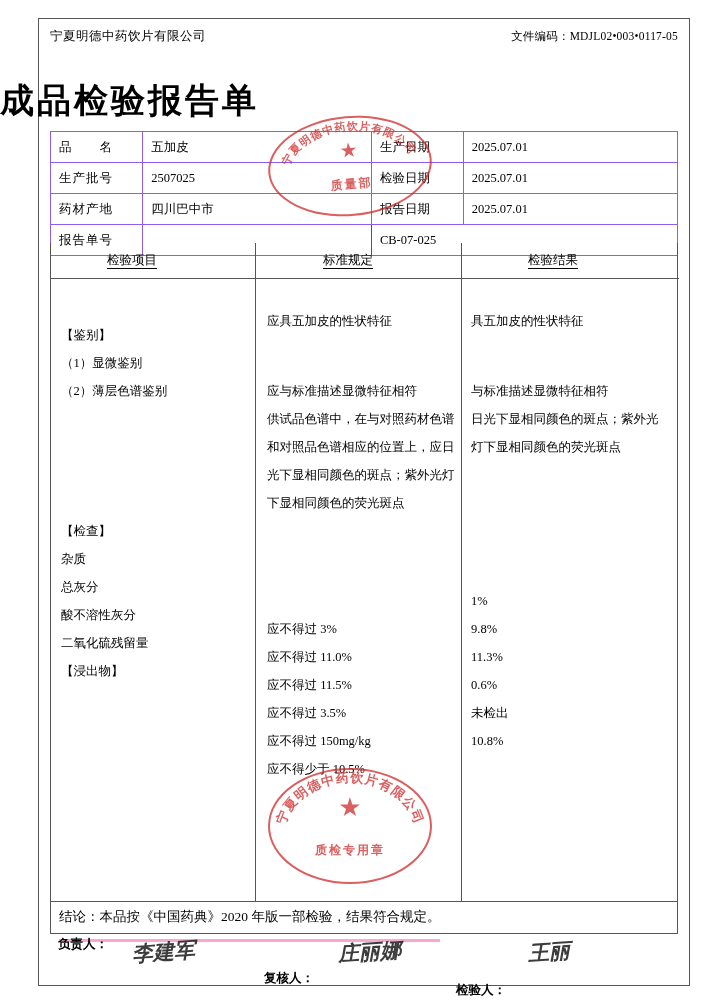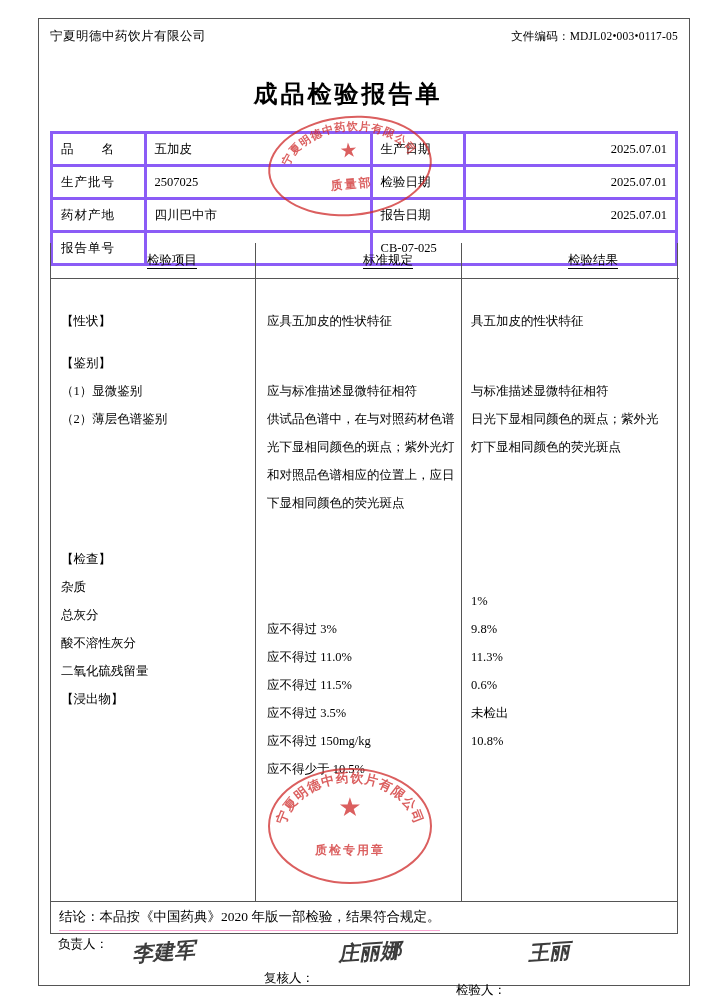--- a/index.html
+++ b/index.html
@@ -46,57 +46,56 @@
   }
   .doc-code {
     font-size: 11.5px;
     letter-spacing: 0.2px;
   }
   .title {
     position: absolute;
     top: 78px;
     left: 0;
     width: 696px;
-    text-align: center;
-    font-size: 24px;
+    text-align: left;
+    font-size: 34px;
     font-weight: bold;
     letter-spacing: 3px;
     font-family: "Liberation Serif", "DejaVu Serif", serif;
   }
   
   .table {
     position: absolute;
     left: 50px;
     top: 131px;
     width: 628px;
     border-collapse: collapse;
     font-size: 12.5px;
   }
   .table td {
-    border: 3px solid #8b5cf6;
+    border: 1px solid #8b5cf6;
     padding: 4px 8px;
     vertical-align: middle;
     height: 22px;
   }
   .lbl {
     width: 78px;
     text-align: left;
     letter-spacing: 1px;
     white-space: nowrap;
   }
   .val {
     width: 234px;
   }
   .lbl2 {
     width: 78px;
     white-space: nowrap;
   }
   .val2 {
     width: 216px;
-    text-align: right;
   }
   
   .rep-row td.rep-label { width: 78px; }
   .rep-row td.rep-blank { width: 234px; border-right: 1px solid #555; }
   
   .body-area {
     position: absolute;
     left: 50px;
     top: 243px;
     width: 628px;
@@ -131,21 +130,20 @@
     box-sizing: border-box;
   }
   .head-cell {
     position: absolute;
     top: 9px;
     font-size: 12.5px;
   }
   .head-cell span {
     border-bottom: 1px solid #000;
     padding-bottom: 1px;
-    margin-left: 40px;
   }
   .hc1 { left: 56px; }
   .hc2 { left: 272px; }
   .hc3 { left: 477px; }
 
   .colA, .colB, .colC {
     position: absolute;
     top: 36px;
     font-size: 12.5px;
     line-height: 28px;
@@ -166,33 +164,34 @@
     top: 902px;
     width: 628px;
     height: 32px;
     box-sizing: border-box;
     border-left: 1px solid #555;
     border-right: 1px solid #555;
     border-bottom: 1px solid #555;
     font-size: 13.5px;
     padding: 6px 8px 0 8px;
   }
-  .conclusion .u { border-bottom: 1px solid #f9a8d4; padding-bottom:6px;}
+  .conclusion .u { border-bottom: 3px solid #f9a8d4; padding-bottom:15px;}
   
   .sig-row {
     position: absolute;
     left: 50px;
     top: 936px;
     width: 628px;
     height: 46px;
     font-size: 12.5px;
   }
   .sig {
     position: absolute;
     top: 0;
+    font-weight: bold;
   }
   .sig1 { left: 8px; }
   .sig2 { left: 214px; margin-top: 34px; }
   .sig3 { left: 406px; margin-top: 46px; }
   .sig-name {
     position: absolute;
     top: 2px;
     font-family: "Liberation Serif", serif;
     font-style: italic;
     font-weight: bold;
@@ -310,21 +309,20 @@
     <div class="head-strip"></div>
     <div class="col-div1"></div>
     <div class="col-div2"></div>
 
     <div class="head-cell hc1"><span>检验项目</span></div>
     <div class="head-cell hc2"><span>标准规定</span></div>
     <div class="head-cell hc3"><span>检验结果</span></div>
 
     <div class="colA">
       <div class="gap-md"></div>
-      <div class="row-line">【性状】</div>
       <div class="gap-sm"></div>
       <div class="row-line">【鉴别】</div>
       <div class="row-line">（1）显微鉴别</div>
       <div class="row-line">（2）薄层色谱鉴别</div>
       <div class="gap-lg"></div>
       <div class="gap-lg"></div>
       <div class="gap-md"></div>
       <div class="row-line">【检查】</div>
       <div class="row-line">杂质</div>
       <div class="row-line">总灰分</div>
@@ -333,22 +331,22 @@
       <div class="row-line">【浸出物】</div>
     </div>
 
     <div class="colB">
       <div class="gap-md"></div>
       <div class="row-line">应具五加皮的性状特征</div>
       <div class="gap-sm"></div>
       <div class="row-line"></div>
       <div class="row-line">应与标准描述显微特征相符</div>
       <div class="row-line">供试品色谱中，在与对照药材色谱</div>
+      <div class="row-line">和对照品色谱相应的位置上，应日</div>
       <div class="row-line">光下显相同颜色的斑点；紫外光灯</div>
-      <div class="row-line">和对照品色谱相应的位置上，应日</div>
       <div class="row-line">下显相同颜色的荧光斑点</div>
       <div class="gap-lg"></div>
       <div class="gap-md"></div>
       <div class="row-line"></div>
       <div class="row-line">应不得过 3%</div>
       <div class="row-line">应不得过 11.0%</div>
       <div class="row-line">应不得过 11.5%</div>
       <div class="row-line">应不得过 3.5%</div>
       <div class="row-line">应不得过 150mg/kg</div>
       <div class="row-line">应不得少于 10.5%</div>

